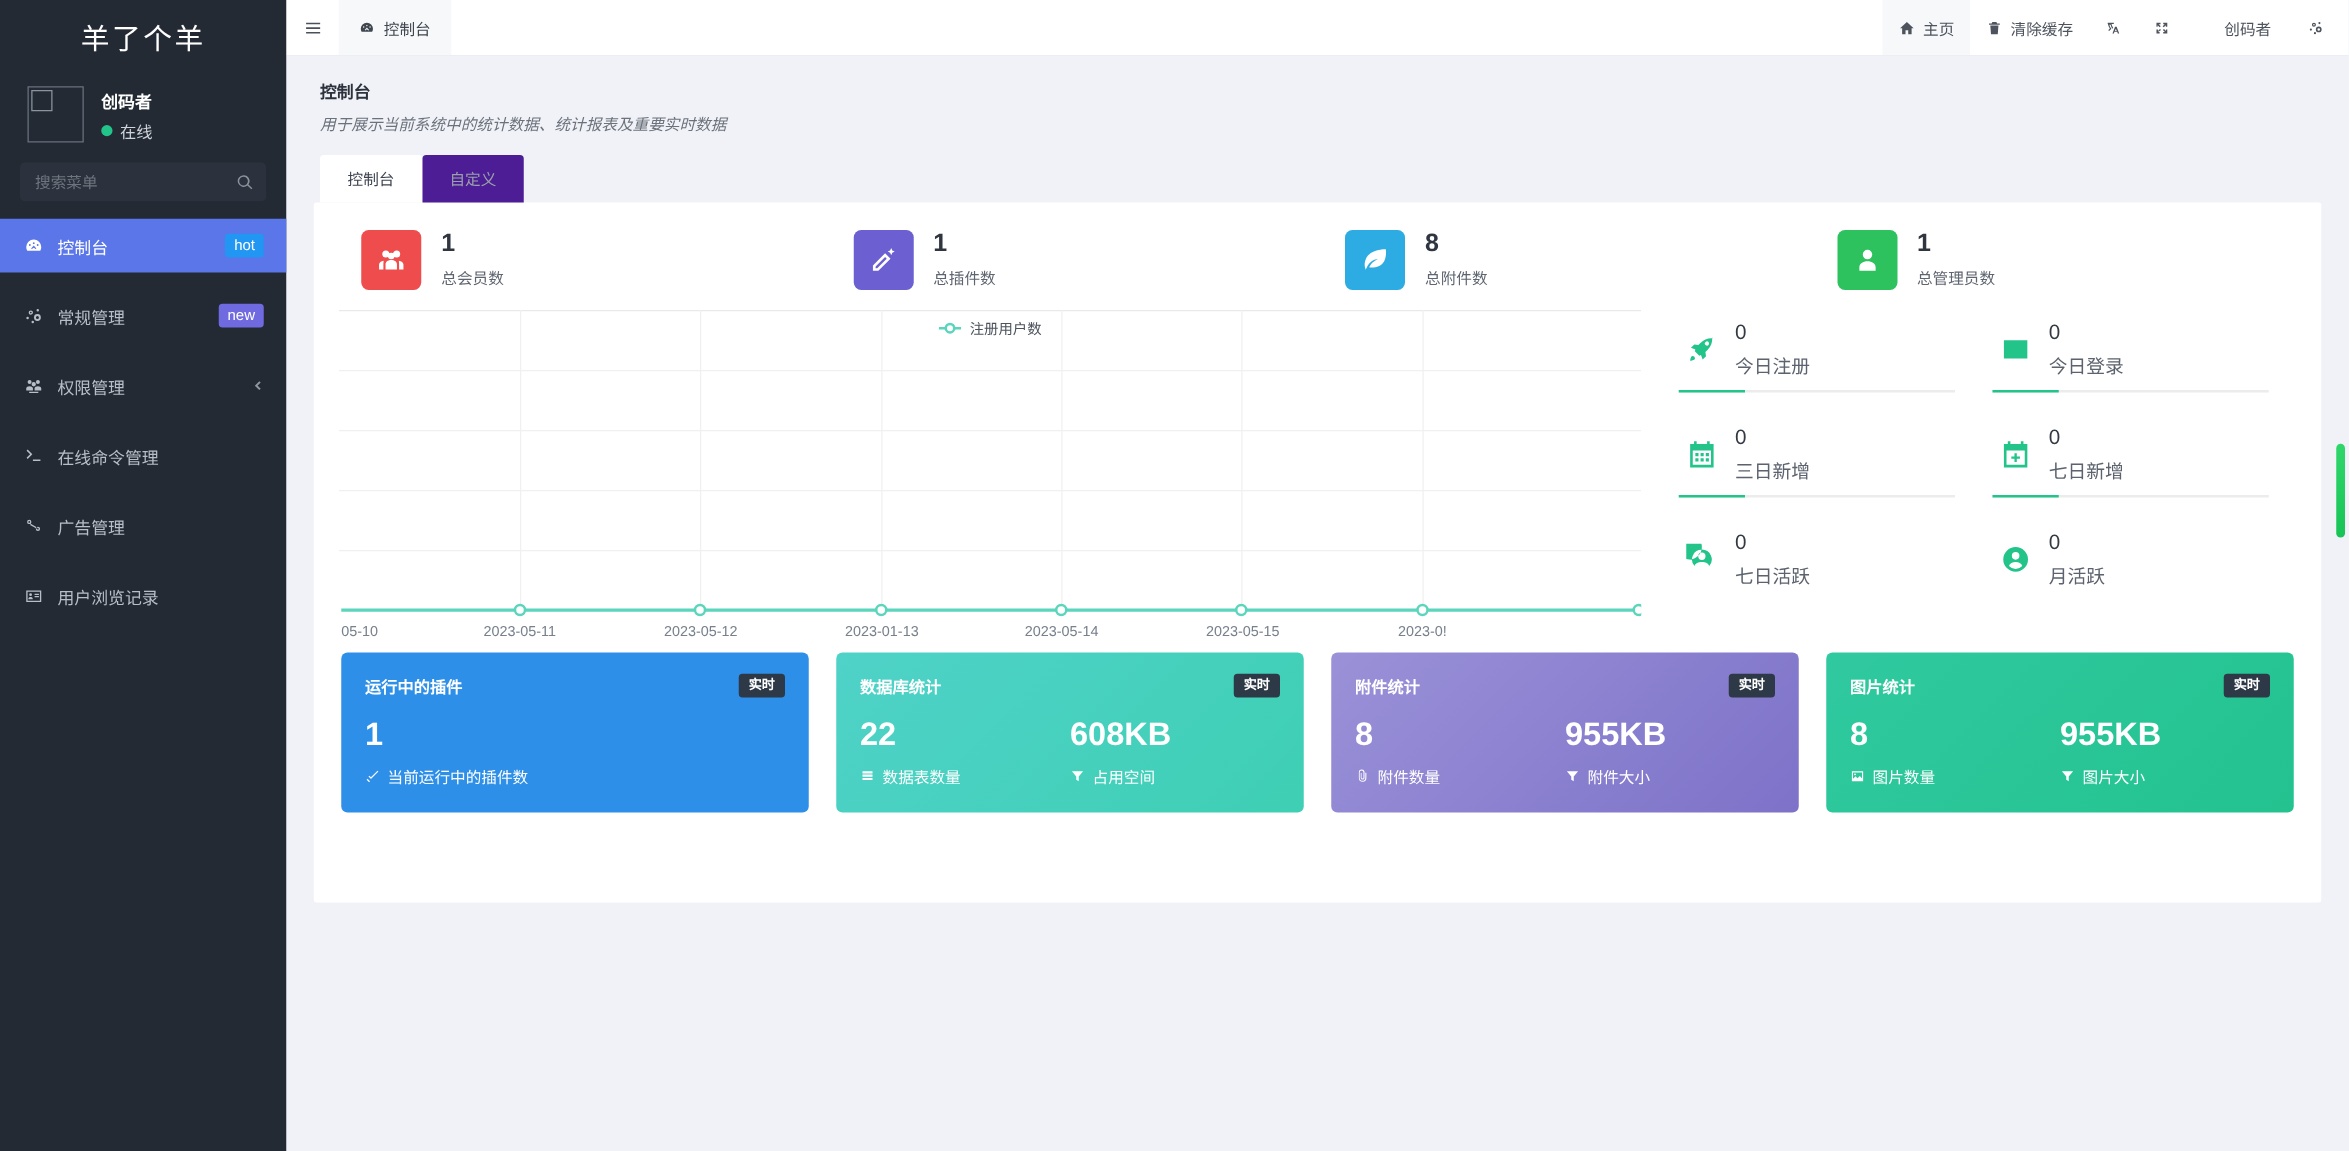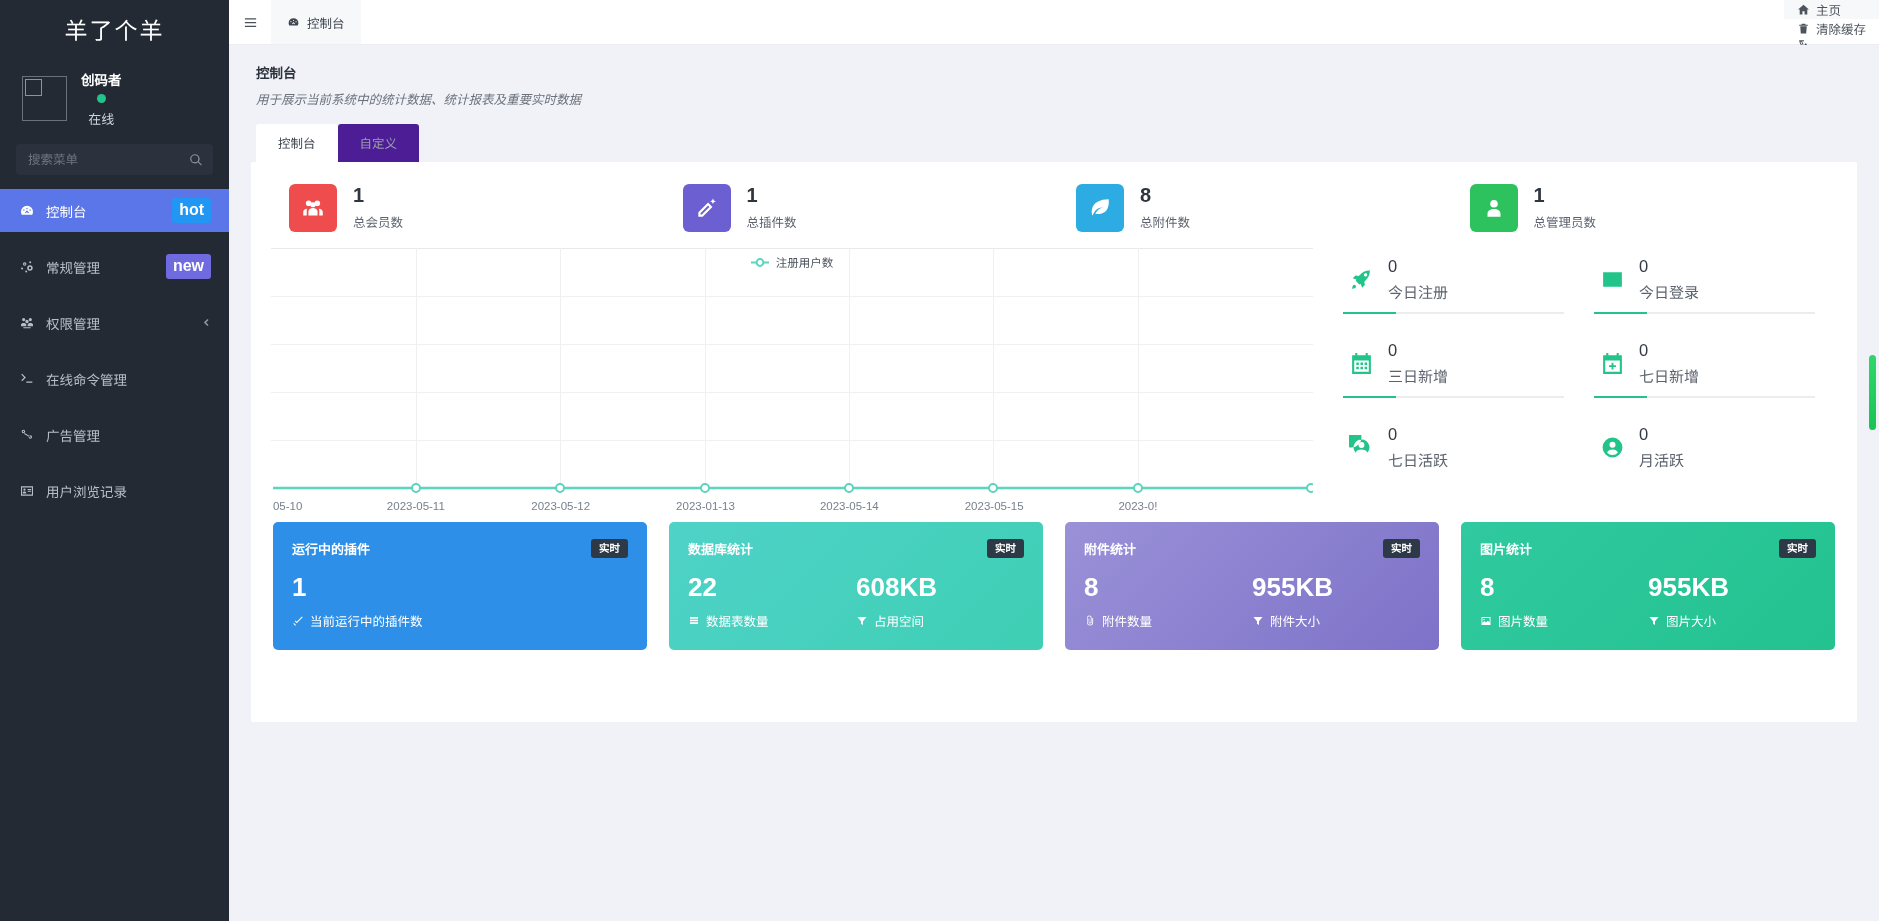--- a/index.html
+++ b/index.html
@@ -29,21 +29,21 @@
   .avatar {
     width: 45px; height: 45px; border: 1px solid #6a717c; background: transparent;
     position: relative; flex: 0 0 45px;
   }
   .avatar::after {
     content: ""; position: absolute; left: 2px; top: 2px; width: 15px; height: 15px;
     border: 1px solid #8c939d;
   }
   .profile-text { display: flex; flex-direction: column; gap: 5px; }
   .profile-name { color: #ffffff; font-size: 13.5px; font-weight: bold; }
-  .profile-status { color: #cfd3d9; font-size: 13px; display: flex; align-items: center; gap: 6px; flex-direction: column; }
+  .profile-status { color: #cfd3d9; font-size: 13px; display: flex; align-items: center; gap: 6px; }
   .dot-online { width: 9px; height: 9px; border-radius: 50%; background: #22c48a; display: inline-block; }
 
   .search-wrap { padding: 0 16px 14px 16px; }
   .search-box {
     background: #2b323d; border-radius: 4px; height: 31px;
     display: flex; align-items: center; padding: 0 10px 0 12px;
   }
   .search-box input {
     flex: 1; background: transparent; border: none; outline: none;
     color: #0ea5e9; font-size: 12.5px; font-family: inherit;
@@ -55,21 +55,21 @@
   .menu-item {
     height: 43px; display: flex; align-items: center; gap: 11px;
     padding: 0 18px 0 19px; color: #b7bec7; font-size: 13.5px;
     cursor: pointer; position: relative;
   }
   .menu-item .m-ico { width: 16px; height: 16px; fill: #b7bec7; flex: 0 0 16px; }
   .menu-item.active { background: #5b76e8; color: #ffffff; }
   .menu-item.active .m-ico { fill: #ffffff; }
   .menu-label { flex: 1; white-space: nowrap; }
   .badge {
-    font-size: 16px; font-weight: bold; color: #fff;
+    font-size: 12px; font-weight: normal; color: #fff;
     border-radius: 3px; padding: 2px 7px; line-height: 1.3;
   }
   .badge.hot { background: #2196f3; }
   .badge.new { background: #6f6ae0; }
   .chev { width: 9px; height: 9px; stroke: #8f96a0; stroke-width: 2.2; fill: none; }
   .menu-gap { height: 13px; }
 
   
   .main {
     flex: 1; height: 921px; display: flex; flex-direction: column;
@@ -84,21 +84,21 @@
   .burger {
     width: 42px; display: flex; align-items: center; justify-content: center; cursor: pointer;
   }
   .burger svg { width: 15px; height: 15px; fill: #4a515b; }
   .tab-chip {
     display: flex; align-items: center; gap: 7px; padding: 0 16px;
     background: #f7f8fa; font-size: 12.5px; color: #3f4650; cursor: pointer;
   }
   .tab-chip svg { width: 13px; height: 13px; fill: #3f4650; }
   .topbar-spacer { flex: 1; }
-  .topbar-right { display: flex; align-items: stretch; flex-direction: column; }
+  .topbar-right { display: flex; align-items: stretch; }
   .tb-item {
     display: flex; align-items: center; gap: 6px; padding: 0 13px;
     font-size: 12.5px; color: #4d545e; cursor: pointer; white-space: nowrap;
   }
   .tb-item.hl { background: #f7f8fa; }
   .tb-item svg { width: 13px; height: 13px; fill: #4d545e; }
   .tb-user { padding: 0 16px 0 30px; }
   .tb-gear { padding-right: 20px; }
 
   

